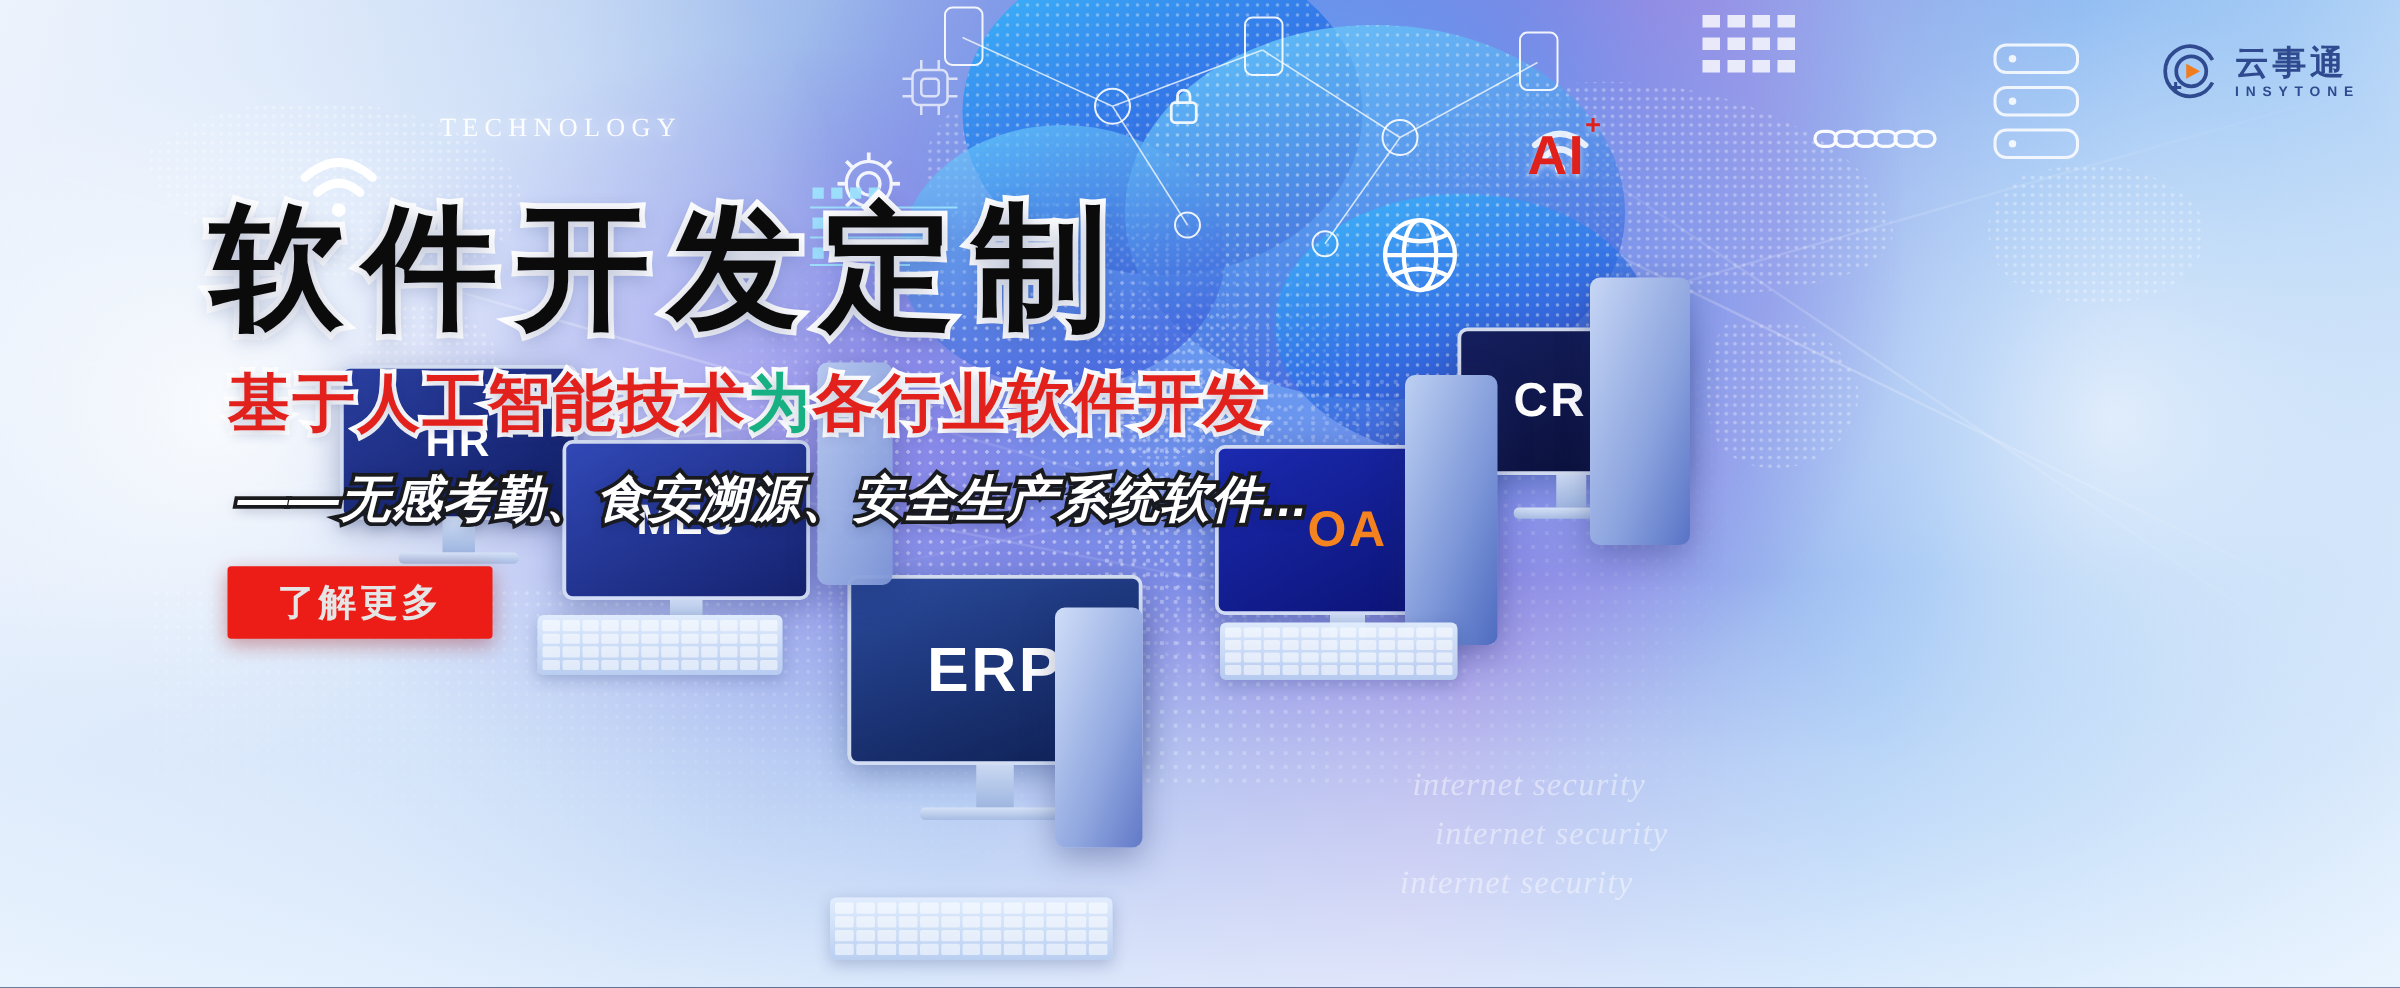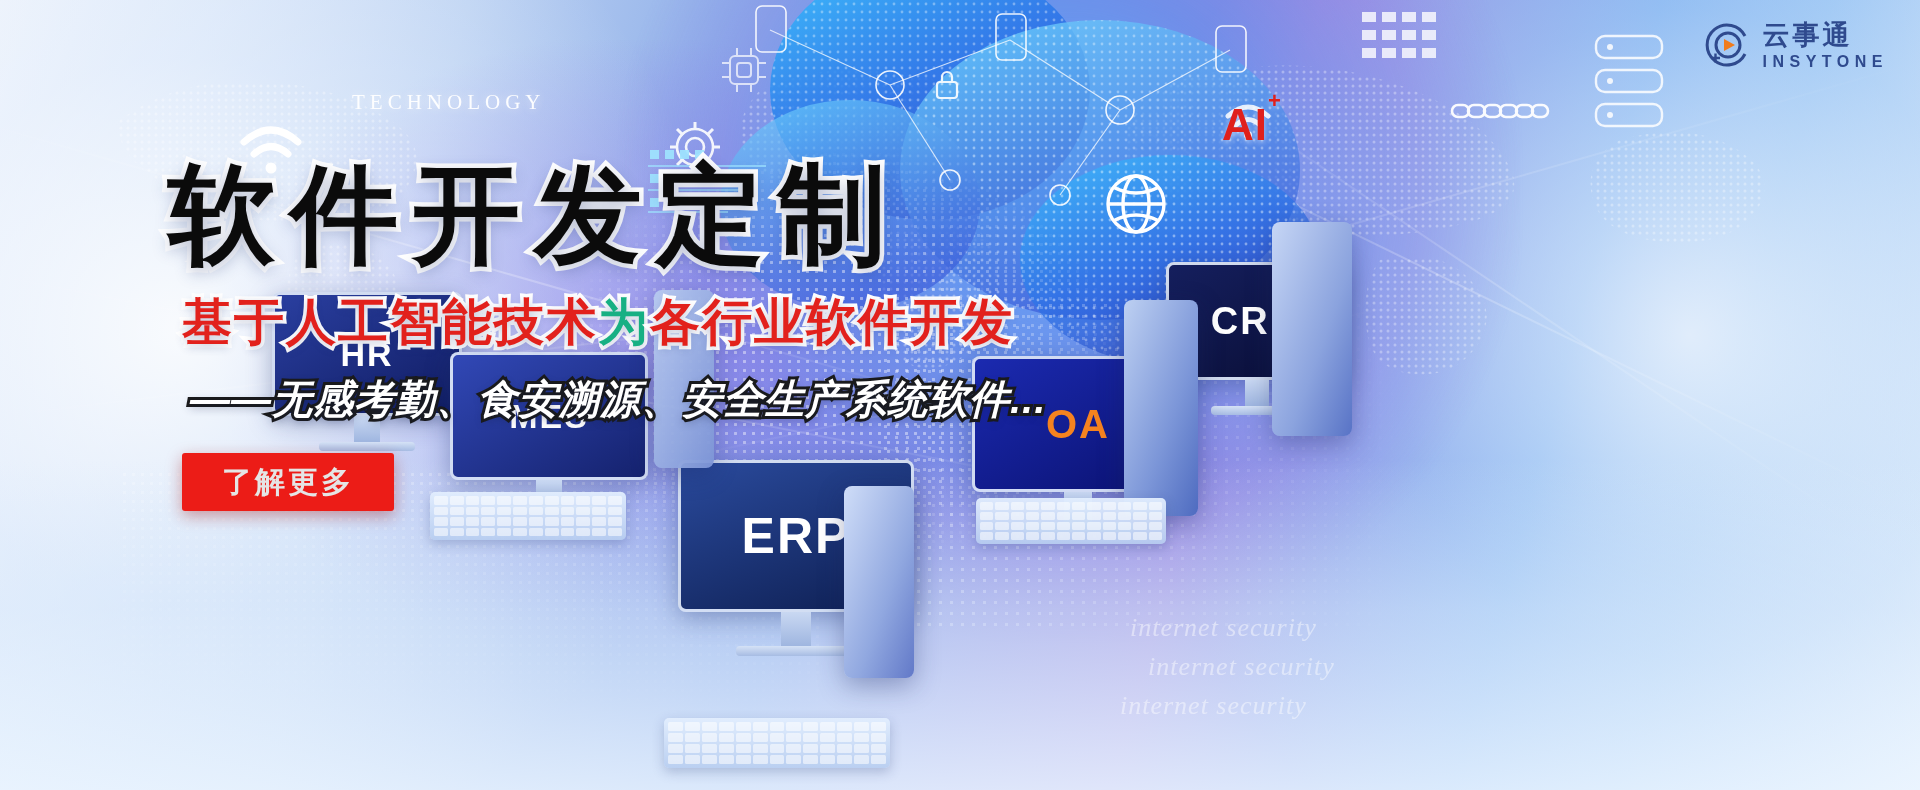--- a/index.html
+++ b/index.html
@@ -116,25 +116,25 @@
   }
   #bgword-ai{
     left:1222px;top:100px;
     font-size:44px;font-weight:700;color:#e0201b;
     text-shadow:0 2px 6px rgba(255,255,255,.55);
     letter-spacing:1px;
   }
   #bgword-ai sup{font-size:22px;top:-16px;position:relative;}
 
   
-  .logo{position:absolute;right:32px;top:22px;display:flex;align-items:flex-start;gap:12px;}
+  .logo{position:absolute;right:32px;top:34px;display:flex;align-items:flex-end;gap:12px;}
   .logo-mark{width:46px;height:46px;flex:0 0 auto;}
   .logo-text{display:flex;flex-direction:column;line-height:1;}
   .logo-cn{font-size:27px;font-weight:700;color:#2f4a8e;letter-spacing:3px;}
-  .logo-en{font-size:16px;font-weight:700;color:#2f4a8e;letter-spacing:5.5px;margin-top:5px;}
+  .logo-en{font-size:11px;font-weight:700;color:#2f4a8e;letter-spacing:5.5px;margin-top:5px;}
 
   
   .copy{position:absolute;left:168px;top:158px;width:1000px;}
 
   .headline{
     font-family:"DejaVu Sans","Liberation Sans",sans-serif;
     font-size:108px;font-weight:700;line-height:1.05;
     letter-spacing:14px;
     color:#0b0b0b;
     margin:0;

